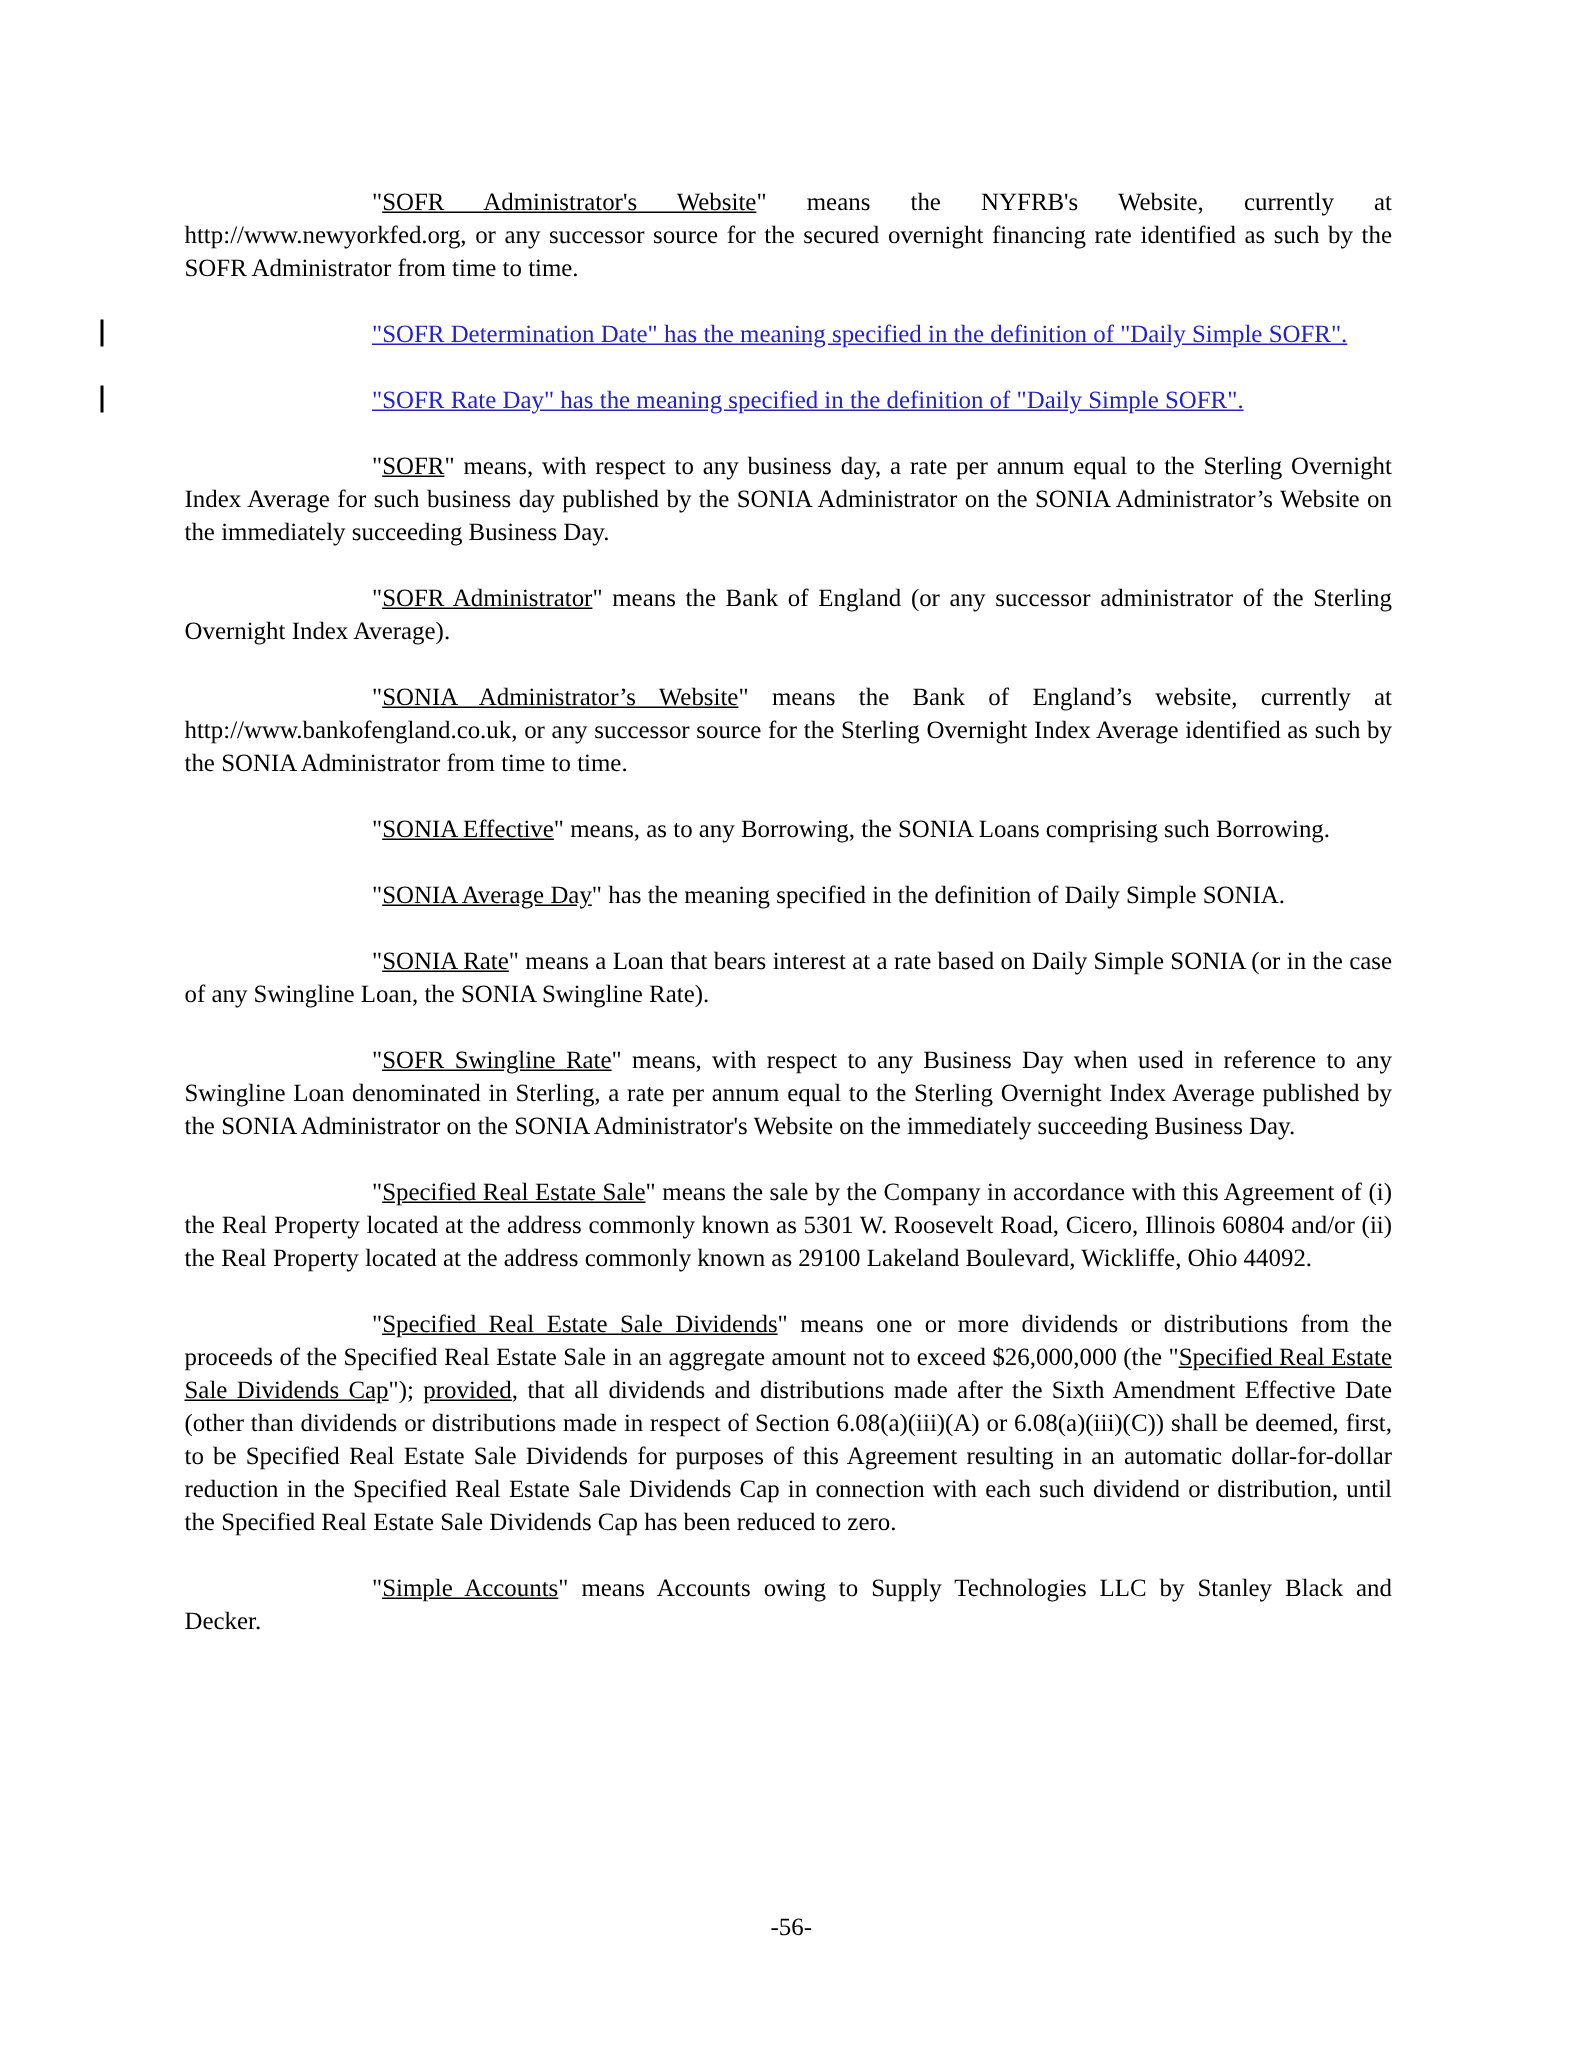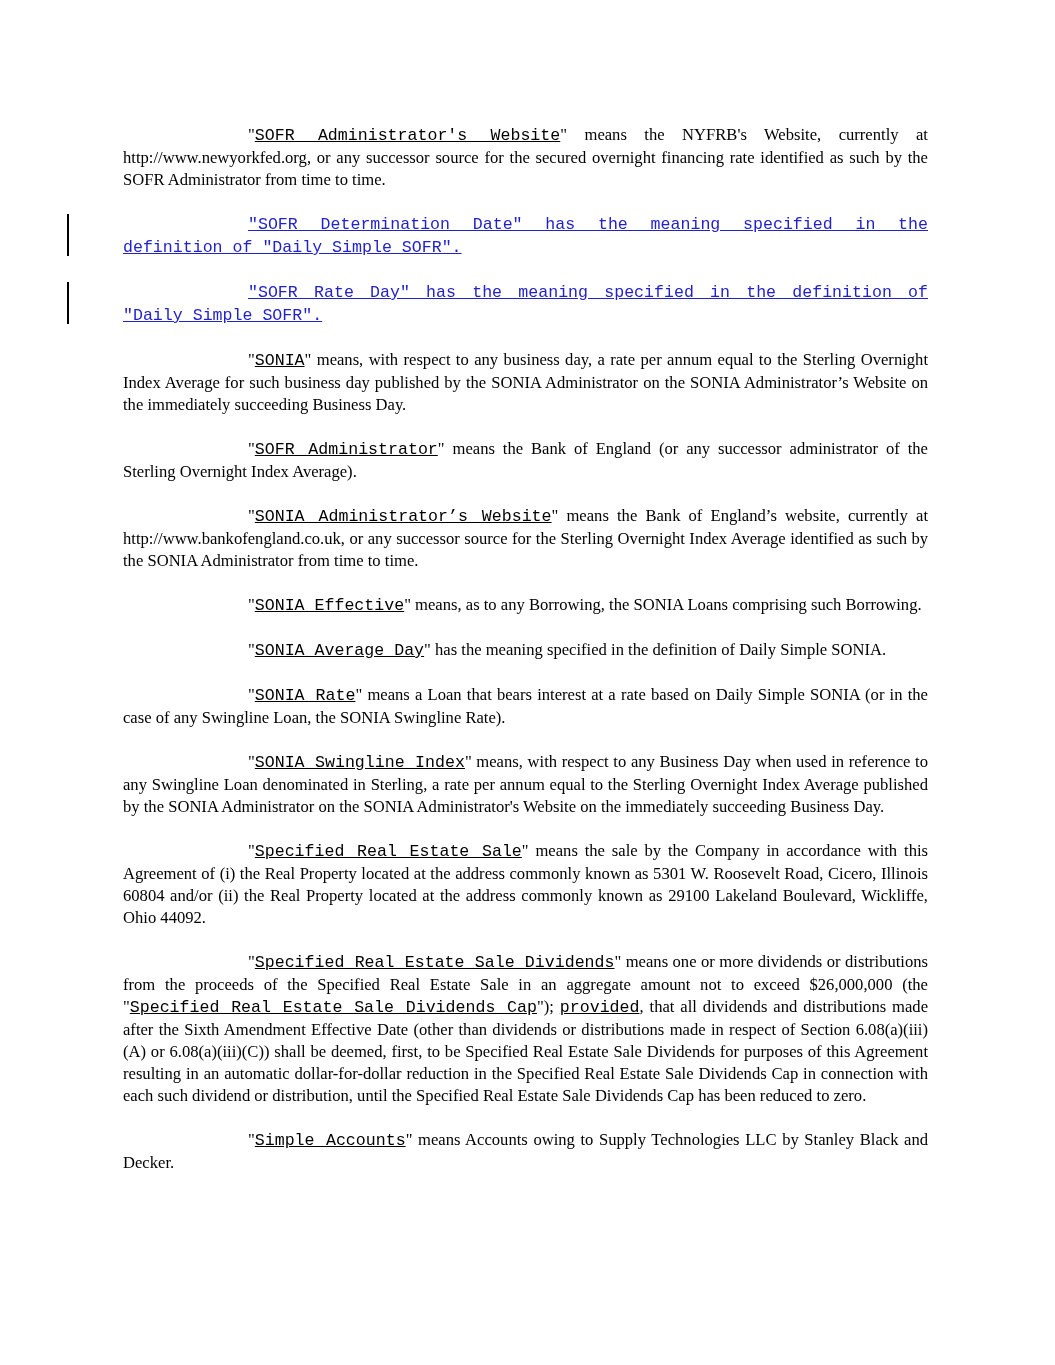--- a/index.html
+++ b/index.html
@@ -26,21 +26,20 @@
   }
   .para {
     position: relative;
     text-align: justify;
     text-indent: 125px;
     line-height: 22px;
     margin: 0 0 22px 0;
   }
   .para .u {
     text-decoration: underline;
-    font-family: Liberation Mono, monospace;
   }
   .para.inserted {
     color: var(--inserted-color, #2222cc);
   }
   .para.inserted span {
     text-decoration: underline;
   }
   .change-bar {
     position: absolute;
     left: -56px;
@@ -60,24 +59,27 @@
   }
 </style>
 </head>
 <body>
 
 <div class="page" style="--inserted-color: #2222cc;">
   <div class="doc-body">
       <div class="para"><span>"</span><span class="u">SOFR Administrator's Website</span><span>" means the NYFRB's Website, currently at http://www.newyorkfed.org, or any successor source for the secured overnight financing rate identified as such by the SOFR Administrator from time to time.</span></div>
       <div class="para inserted"><span class="change-bar"></span><span class="u">"SOFR Determination Date" has the meaning specified in the definition of "Daily Simple SOFR".</span></div>
       <div class="para inserted"><span class="change-bar"></span><span class="u">"SOFR Rate Day" has the meaning specified in the definition of "Daily Simple SOFR".</span></div>
-      <div class="para"><span>"</span><span class="u">SONIA</span><span>" means, with respect to any business day, a rate per annum equal to the Sterling Overnight Index Average for such business day published by the SONIA Administrator on the SONIA Administrator’s Website on the immediately succeeding Business Day.</span></div>
+      <div class="para"><span>"</span><span class="u">SOFR</span><span>" means, with respect to any business day, a rate per annum equal to the Sterling Overnight Index Average for such business day published by the SONIA Administrator on the SONIA Administrator’s Website on the immediately succeeding Business Day.</span></div>
       <div class="para"><span>"</span><span class="u">SOFR Administrator</span><span>" means the Bank of England (or any successor administrator of the Sterling Overnight Index Average).</span></div>
       <div class="para"><span>"</span><span class="u">SONIA Administrator’s Website</span><span>" means the Bank of England’s website, currently at http://www.bankofengland.co.uk, or any successor source for the Sterling Overnight Index Average identified as such by the SONIA Administrator from time to time.</span></div>
       <div class="para"><span>"</span><span class="u">SONIA Effective</span><span>" means, as to any Borrowing, the SONIA Loans comprising such Borrowing.</span></div>
       <div class="para"><span>"</span><span class="u">SONIA Average Day</span><span>" has the meaning specified in the definition of Daily Simple SONIA.</span></div>
       <div class="para"><span>"</span><span class="u">SONIA Rate</span><span>" means a Loan that bears interest at a rate based on Daily Simple SONIA (or in the case of any Swingline Loan, the SONIA Swingline Rate).</span></div>
-      <div class="para"><span>"</span><span class="u">SONIA Swingline Index</span><span>" means, with respect to any Business Day when used in reference to any Swingline Loan denominated in Sterling, a rate per annum equal to the Sterling Overnight Index Average published by the SONIA Administrator on the SONIA Administrator's Website on the immediately succeeding Business Day.</span></div>
+      <div class="para"><span>"</span><span class="u">SOFR Swingline Rate</span><span>" means, with respect to any Business Day when used in reference to any Swingline Loan denominated in Sterling, a rate per annum equal to the Sterling Overnight Index Average published by the SONIA Administrator on the SONIA Administrator's Website on the immediately succeeding Business Day.</span></div>
       <div class="para"><span>"</span><span class="u">Specified Real Estate Sale</span><span>" means the sale by the Company in accordance with this Agreement of (i) the Real Property located at the address commonly known as 5301 W. Roosevelt Road, Cicero, Illinois 60804 and/or (ii) the Real Property located at the address commonly known as 29100 Lakeland Boulevard, Wickliffe, Ohio 44092.</span></div>
       <div class="para"><span>"</span><span class="u">Specified Real Estate Sale Dividends</span><span>" means one or more dividends or distributions from the proceeds of the Specified Real Estate Sale in an aggregate amount not to exceed $26,000,000 (the "</span><span class="u">Specified Real Estate Sale Dividends Cap</span><span>"); </span><span class="u">provided</span><span>, that all dividends and distributions made after the Sixth Amendment Effective Date (other than dividends or distributions made in respect of Section 6.08(a)(iii)(A) or 6.08(a)(iii)(C)) shall be deemed, first, to be Specified Real Estate Sale Dividends for purposes of this Agreement resulting in an automatic dollar-for-dollar reduction in the Specified Real Estate Sale Dividends Cap in connection with each such dividend or distribution, until the Specified Real Estate Sale Dividends Cap has been reduced to zero.</span></div>
       <div class="para"><span>"</span><span class="u">Simple Accounts</span><span>" means Accounts owing to Supply Technologies LLC by Stanley Black and Decker.</span></div>
     </div>
+  <div class="page-footer">
+    <span>-56-</span>
+  </div>
 </div>
 
 </body></html>

